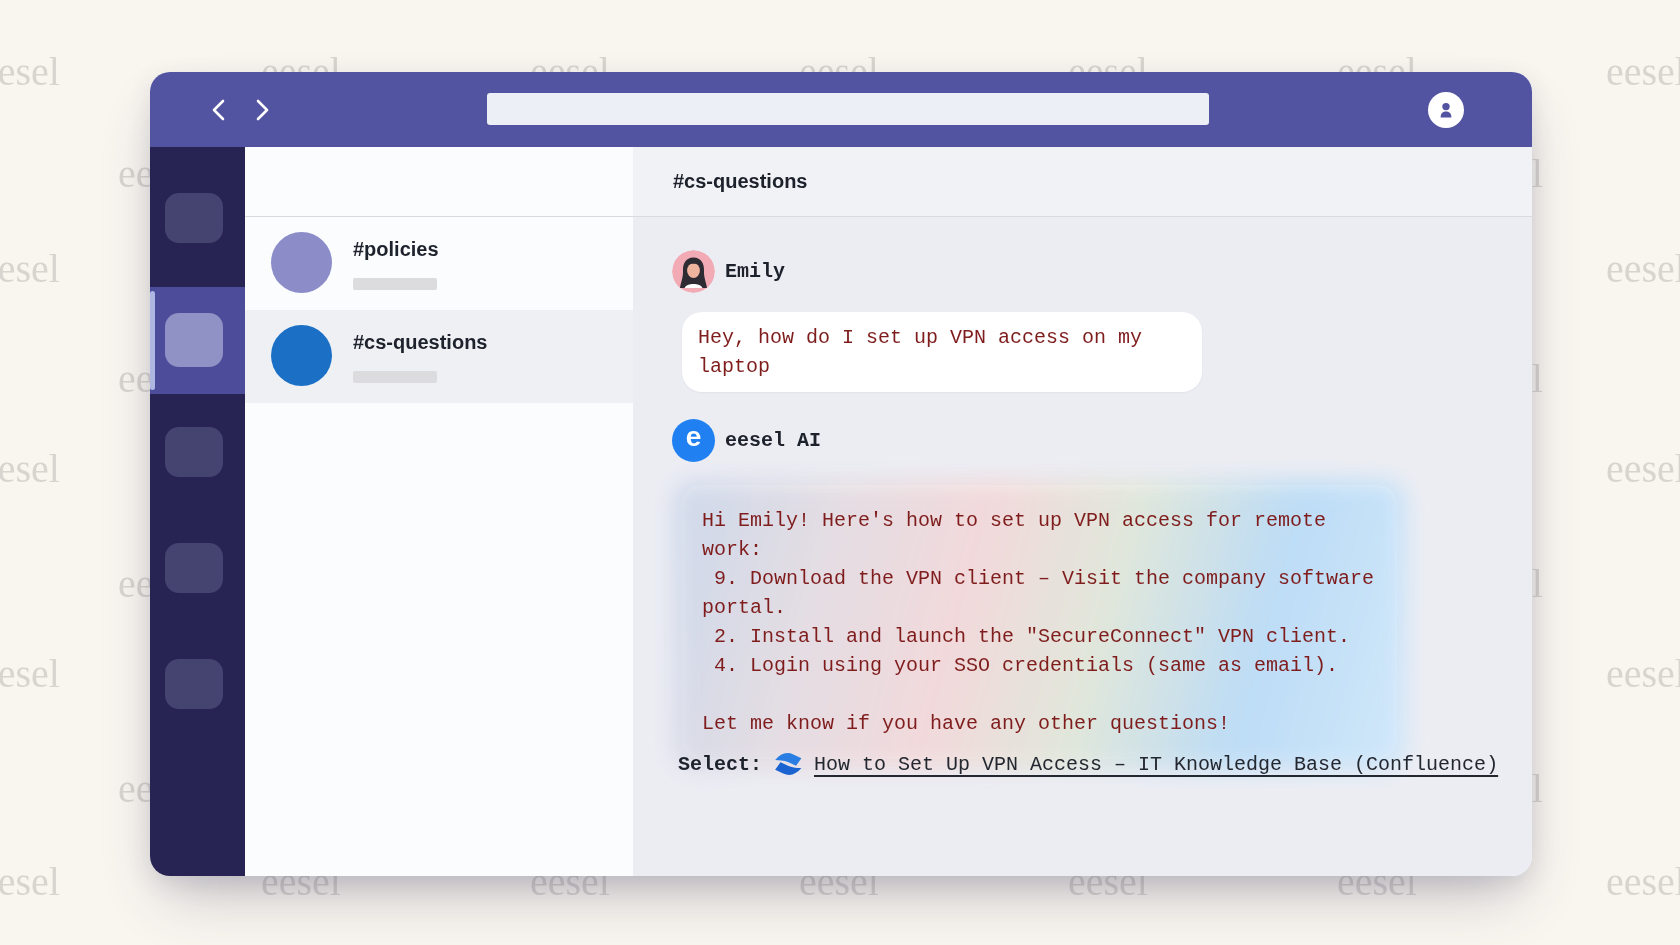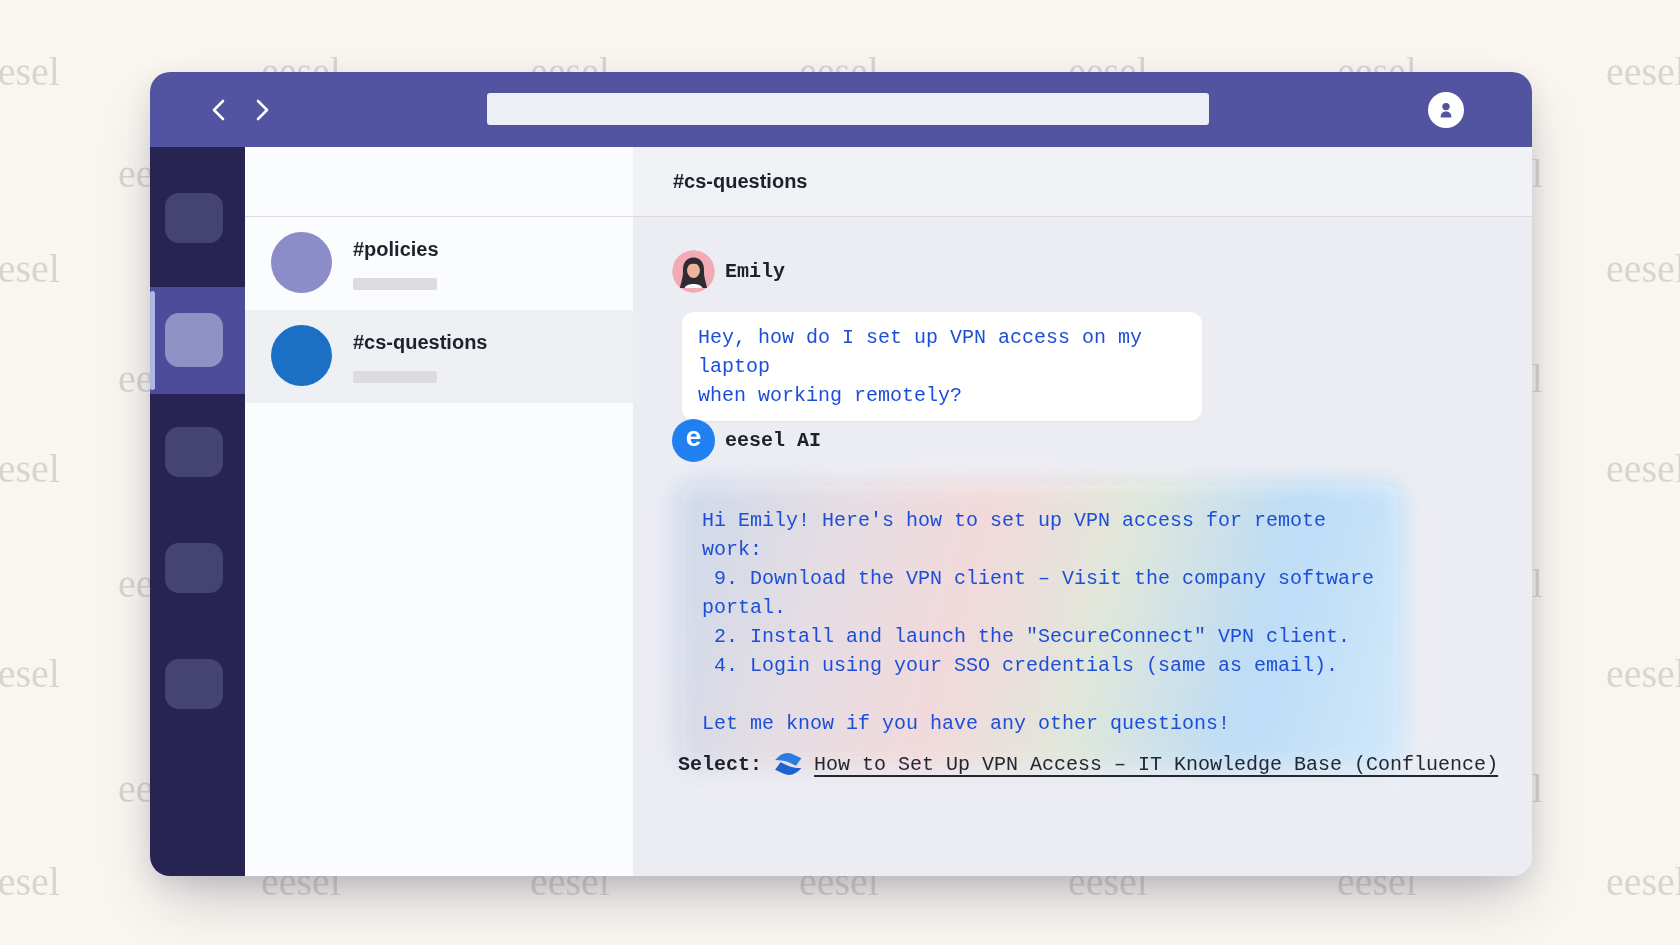--- a/index.html
+++ b/index.html
@@ -52,21 +52,21 @@
   .conv-header{position:absolute;top:0;left:0;right:0;height:69px;background:#f1f2f6;
     display:flex;align-items:center;}
   .conv-title{margin-left:40px;font-size:20px;font-weight:700;color:#1c212b;}
   .conv-body{position:absolute;top:70px;left:0;right:0;bottom:0;font-family:Liberation Mono, monospace;}
   .avatar{position:absolute;left:39px;width:43px;height:43px;border-radius:50%;overflow:hidden;}
   .avatar-emily{top:33px;}
   .avatar-ai{top:202px;background:var(--eesel-blue,#2080f2);display:flex;align-items:center;justify-content:center;}
   .avatar-ai span{color:#fff;font-size:27px;font-weight:700;line-height:1;transform:translateY(-1px);}
   .author{position:absolute;left:92px;font-size:20px;font-weight:700;color:#1c212b;}
   .author-emily{top:43px;} .author-ai{top:212px;}
-  .bubble{position:absolute;left:49px;border-radius:12px;font-size:20px;color:#1d4ed8;}
+  .bubble{position:absolute;left:49px;border-radius:20px;font-size:20px;color:#7f1d1d;}
   .msg-line{white-space:pre-wrap;line-height:29px;min-height:29px;}
   .bubble-emily{top:95px;width:520px;background:#ffffff;padding:11px 16px;box-sizing:border-box;
     box-shadow:0 1px 2px rgba(40,40,60,.05);}
   .bubble-ai{top:268px;width:715px;background:#f9f9f7;padding:21px 20px;box-sizing:border-box;}
   .bubble-ai::before{content:"";position:absolute;z-index:-1;inset:-5px -9px -11px -9px;border-radius:22px;
     background:linear-gradient(105deg,#ccd8ec 0%,#e4dce2 22%,#f2d8da 40%,#dfe6da 58%,#badbf6 78%,#cfe7fb 100%);
     filter:blur(11px);opacity:.95;}
   .bubble-ai{z-index:0;}
 
   .sources{position:absolute;left:45px;top:531px;height:32px;display:flex;align-items:center;gap:11px;}
@@ -209,21 +209,20 @@
               <path d="M21.5 7.5 C13.5 7.5 10.6 14 11 21 C11.3 27.5 8.5 33.5 8 38 L35 38 C34.5 33.5 31.7 27.5 32 21 C32.4 14 29.5 7.5 21.5 7.5 Z" fill="#2e2b33"></path>
               <ellipse cx="21.5" cy="20.5" rx="6.4" ry="7.6" fill="#eeb49e"></ellipse>
               <path d="M14 18.5 C14.2 12 18 10 21.5 10 C25 10 28.8 12 29 18.5 L28 15.5 C25.5 13 17.5 13 15 15.5 Z" fill="#2e2b33"></path>
               <path d="M12.5 38 C14.5 32.5 28.5 32.5 30.5 38 Z" fill="#fdfdfd"></path>
             </g>
           </svg>
         </div>
         <div class="author author-emily">Emily</div>
         <div class="bubble bubble-emily">
             <div class="msg-line">Hey, how do I set up VPN access on my laptop</div>
-            <div class="msg-line">when working remotely?</div>
           </div>
 
         <div class="avatar avatar-ai">
           <span>e</span>
         </div>
         <div class="author author-ai">eesel AI</div>
         <div class="bubble bubble-ai">
             <div class="msg-line">Hi Emily! Here's how to set up VPN access for remote work:</div>
             <div class="msg-line"> 9. Download the VPN client – Visit the company software portal.</div>
             <div class="msg-line"> 2. Install and launch the "SecureConnect" VPN client.</div>

